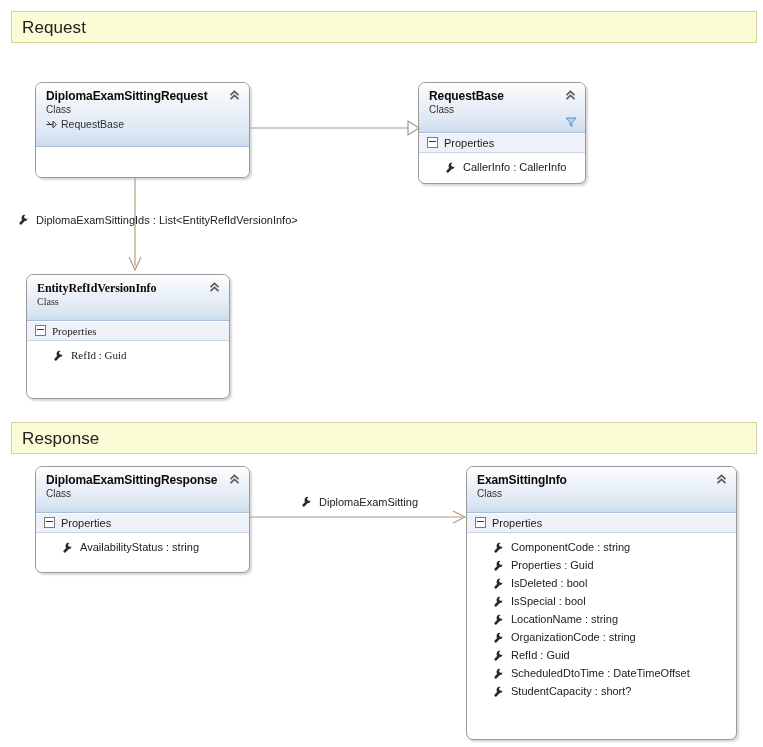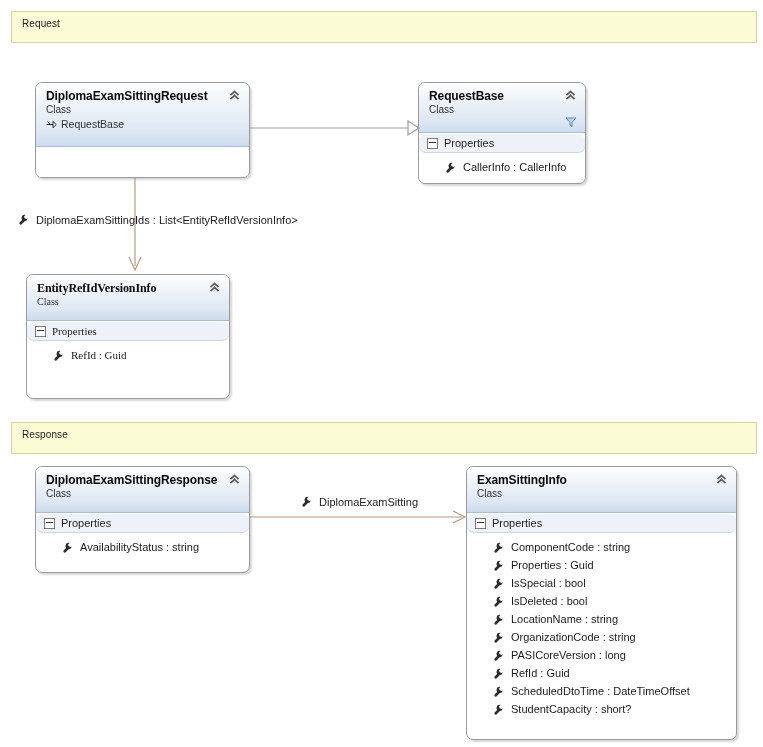--- a/index.html
+++ b/index.html
@@ -27,21 +27,21 @@
   .banner {
     position: absolute;
     background: #fbfbd6;
     border: 1px solid #d4d49a;
     box-sizing: border-box;
     display: flex;
     align-items: flex-start;
   }
   .banner-label {
     padding: 6px 0 0 10px;
-    font-size: 10px;
+    font-size: 17px;
     color: #222222;
     letter-spacing: 0.1px;
   }
 
   
   .class-box {
     position: absolute;
     box-sizing: border-box;
     border: 1px solid #9a9a9a;
     border-radius: 7px;
@@ -98,25 +98,24 @@
     height: 12px;
   }
 
   
   .cb-section {
     background: #eef2f8;
     border-bottom: 1px solid #c9d5e4;
     border-top: 1px solid #ffffff;
     padding: 3px 8px 3px 8px;
     display: flex;
-    align-items: center;
+    align-items: flex-start;
     gap: 6px;
     font-size: 11px;
     color: #1d1d1d;
-    border-radius: 7px;
   }
   .expander {
     width: 9px;
     height: 9px;
     border: 1px solid #7a7a7a;
     background: #ffffff;
     position: relative;
     flex: 0 0 auto;
   }
   .expander::before {
@@ -324,49 +323,42 @@
               <path d="M7.6 0.9 a3.1 3.1 0 1 0 2.1 3.6 L8.2 4.9 L6.4 4.1 L6.1 2.3 Z" fill="#2b2b2b"></path>
               <path d="M5.6 4.6 L1.6 8.6 a1.3 1.3 0 0 0 1.8 1.8 L7.4 6.4 Z" fill="#2b2b2b"></path>
             </svg></span>
         <span>Properties : Guid</span>
       </div>
       <div class="member-row">
         <span class="wrench"><svg width="11" height="11" viewBox="0 0 11 11">
               <path d="M7.6 0.9 a3.1 3.1 0 1 0 2.1 3.6 L8.2 4.9 L6.4 4.1 L6.1 2.3 Z" fill="#2b2b2b"></path>
               <path d="M5.6 4.6 L1.6 8.6 a1.3 1.3 0 0 0 1.8 1.8 L7.4 6.4 Z" fill="#2b2b2b"></path>
             </svg></span>
+        <span>IsDeleted : bool</span>
+      </div>
+      <div class="member-row">
+        <span class="wrench"><svg width="11" height="11" viewBox="0 0 11 11">
+              <path d="M7.6 0.9 a3.1 3.1 0 1 0 2.1 3.6 L8.2 4.9 L6.4 4.1 L6.1 2.3 Z" fill="#2b2b2b"></path>
+              <path d="M5.6 4.6 L1.6 8.6 a1.3 1.3 0 0 0 1.8 1.8 L7.4 6.4 Z" fill="#2b2b2b"></path>
+            </svg></span>
         <span>IsSpecial : bool</span>
       </div>
       <div class="member-row">
         <span class="wrench"><svg width="11" height="11" viewBox="0 0 11 11">
               <path d="M7.6 0.9 a3.1 3.1 0 1 0 2.1 3.6 L8.2 4.9 L6.4 4.1 L6.1 2.3 Z" fill="#2b2b2b"></path>
               <path d="M5.6 4.6 L1.6 8.6 a1.3 1.3 0 0 0 1.8 1.8 L7.4 6.4 Z" fill="#2b2b2b"></path>
             </svg></span>
-        <span>IsDeleted : bool</span>
-      </div>
-      <div class="member-row">
-        <span class="wrench"><svg width="11" height="11" viewBox="0 0 11 11">
-              <path d="M7.6 0.9 a3.1 3.1 0 1 0 2.1 3.6 L8.2 4.9 L6.4 4.1 L6.1 2.3 Z" fill="#2b2b2b"></path>
-              <path d="M5.6 4.6 L1.6 8.6 a1.3 1.3 0 0 0 1.8 1.8 L7.4 6.4 Z" fill="#2b2b2b"></path>
-            </svg></span>
         <span>LocationName : string</span>
       </div>
       <div class="member-row">
         <span class="wrench"><svg width="11" height="11" viewBox="0 0 11 11">
               <path d="M7.6 0.9 a3.1 3.1 0 1 0 2.1 3.6 L8.2 4.9 L6.4 4.1 L6.1 2.3 Z" fill="#2b2b2b"></path>
               <path d="M5.6 4.6 L1.6 8.6 a1.3 1.3 0 0 0 1.8 1.8 L7.4 6.4 Z" fill="#2b2b2b"></path>
             </svg></span>
         <span>OrganizationCode : string</span>
-      </div>
-      <div class="member-row">
-        <span class="wrench"><svg width="11" height="11" viewBox="0 0 11 11">
-              <path d="M7.6 0.9 a3.1 3.1 0 1 0 2.1 3.6 L8.2 4.9 L6.4 4.1 L6.1 2.3 Z" fill="#2b2b2b"></path>
-              <path d="M5.6 4.6 L1.6 8.6 a1.3 1.3 0 0 0 1.8 1.8 L7.4 6.4 Z" fill="#2b2b2b"></path>
-            </svg></span>
-        <span>PASICoreVersion : long</span>
       </div>
       <div class="member-row">
         <span class="wrench"><svg width="11" height="11" viewBox="0 0 11 11">
               <path d="M7.6 0.9 a3.1 3.1 0 1 0 2.1 3.6 L8.2 4.9 L6.4 4.1 L6.1 2.3 Z" fill="#2b2b2b"></path>
               <path d="M5.6 4.6 L1.6 8.6 a1.3 1.3 0 0 0 1.8 1.8 L7.4 6.4 Z" fill="#2b2b2b"></path>
             </svg></span>
         <span>RefId : Guid</span>
       </div>
       <div class="member-row">
         <span class="wrench"><svg width="11" height="11" viewBox="0 0 11 11">

